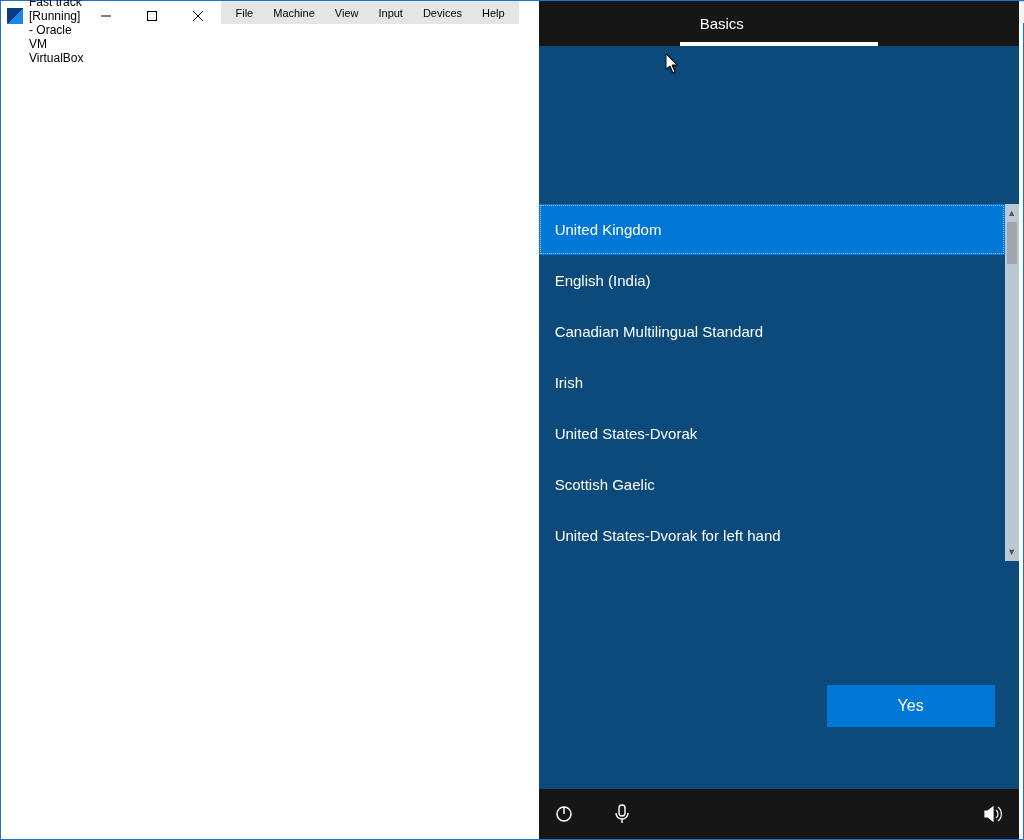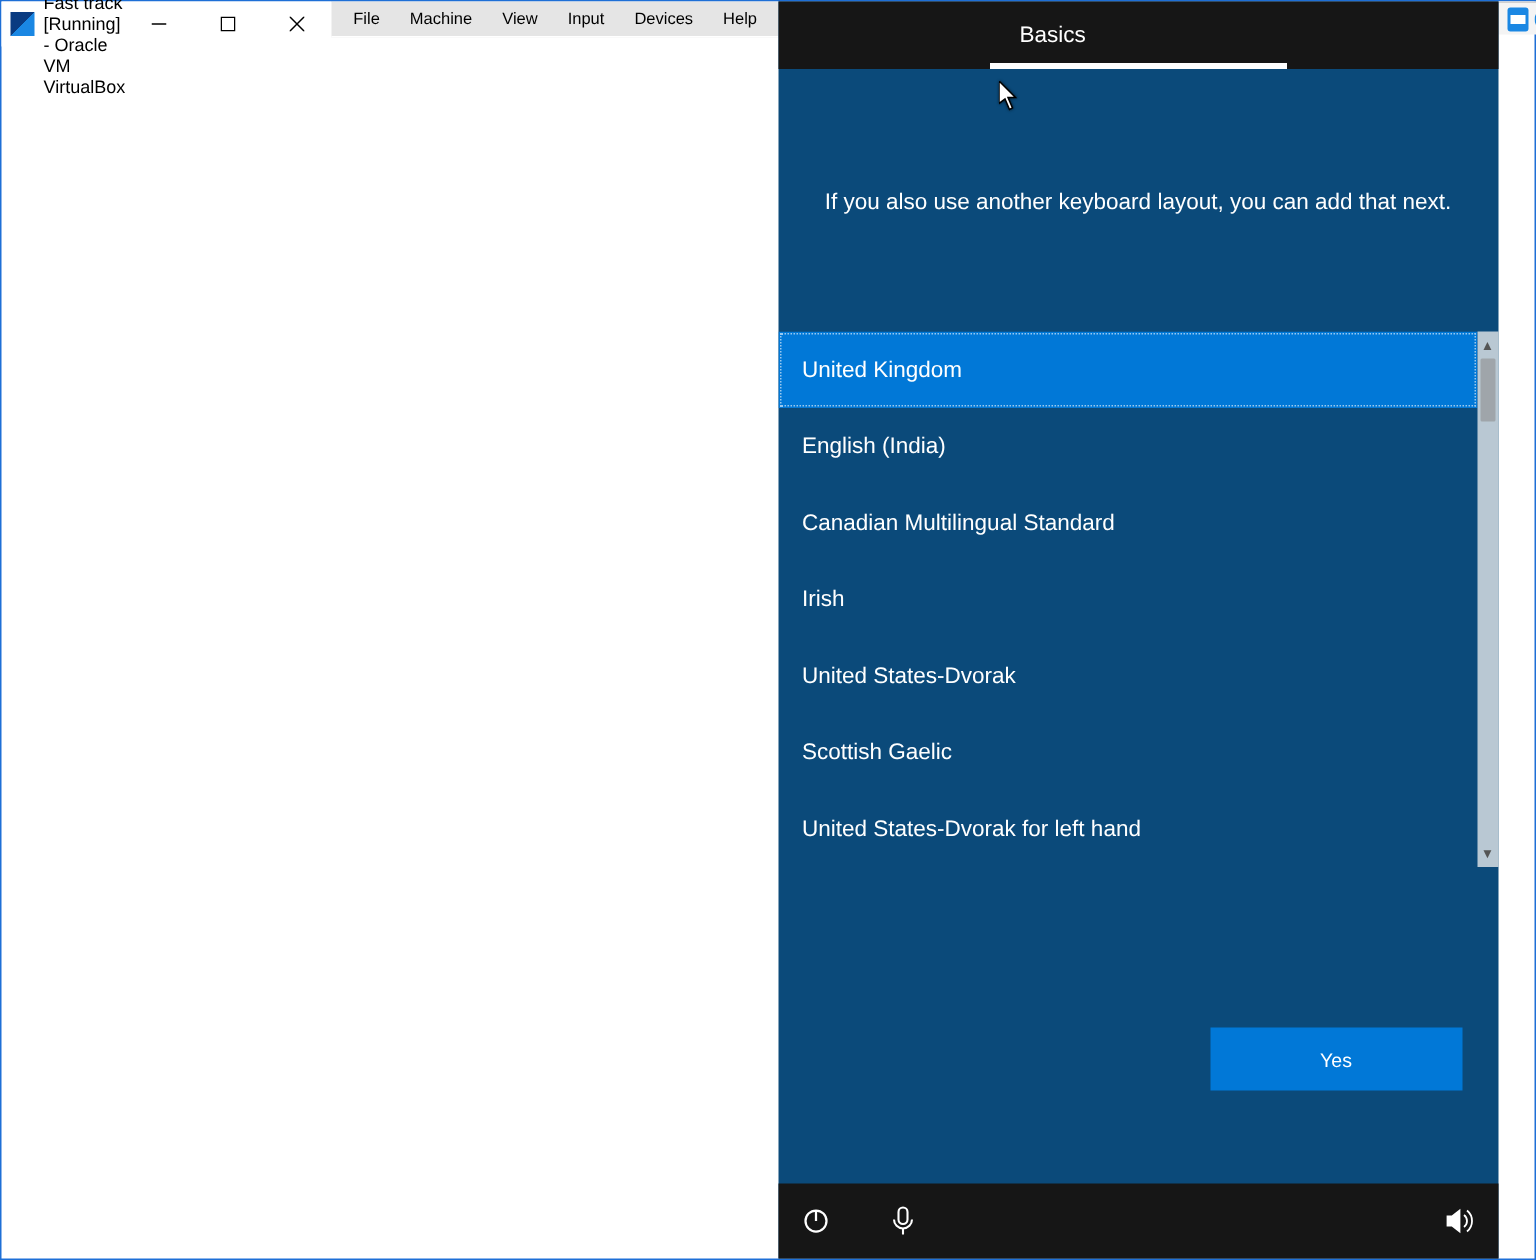--- a/index.html
+++ b/index.html
@@ -56,21 +56,21 @@
     font-size:11px;color:#000;
     border-bottom:1px solid #fff;
   }
   .menu-bar .item{padding:3px 10px;}
 
   
   .vm-content{
     position:relative;
     flex:1;min-height:0;
     background:var(--vm-blue);
-    display:flex;flex-direction:column;
+    display:flex;flex-direction:column;margin-left:20px;
   }
 
   
   .vm-topbar{
     height:45px;
     background:var(--black-bar);
     display:flex;align-items:stretch;justify-content:center;
   }
   .tab{
     display:flex;align-items:center;justify-content:flex-start;
@@ -147,21 +147,21 @@
     background:#9fa5aa;border-radius:1px;
   }
 
   .yes-btn{
     position:absolute;
     right:24px;
     bottom:62px;
     width:168px;height:42px;
     background:var(--vm-accent);
     color:#fff;
-    font-size:13px;
+    font-size:16px;
     display:flex;align-items:center;justify-content:center;
     border:none;
   }
 
   .vm-bottombar{
     height:50px;
     background:var(--black-bar);
     display:flex;align-items:center;
     color:#fff;
     padding:0 14px;
@@ -233,21 +233,20 @@
 
   <div class="vm-content">
 
     <div class="vm-topbar">
       <div class="tab active">
         <span>Basics</span>
       </div>
     </div>
 
     <div class="vm-main">
-      <p class="subheading">If you also use another keyboard layout, you can add that next.</p>
 
       <div class="list-wrap">
         <div class="list" id="kb-list">
             <div class="list-item selected">
               <span>United Kingdom</span>
             </div>
             <div class="list-item">
               <span>English (India)</span>
             </div>
             <div class="list-item">

